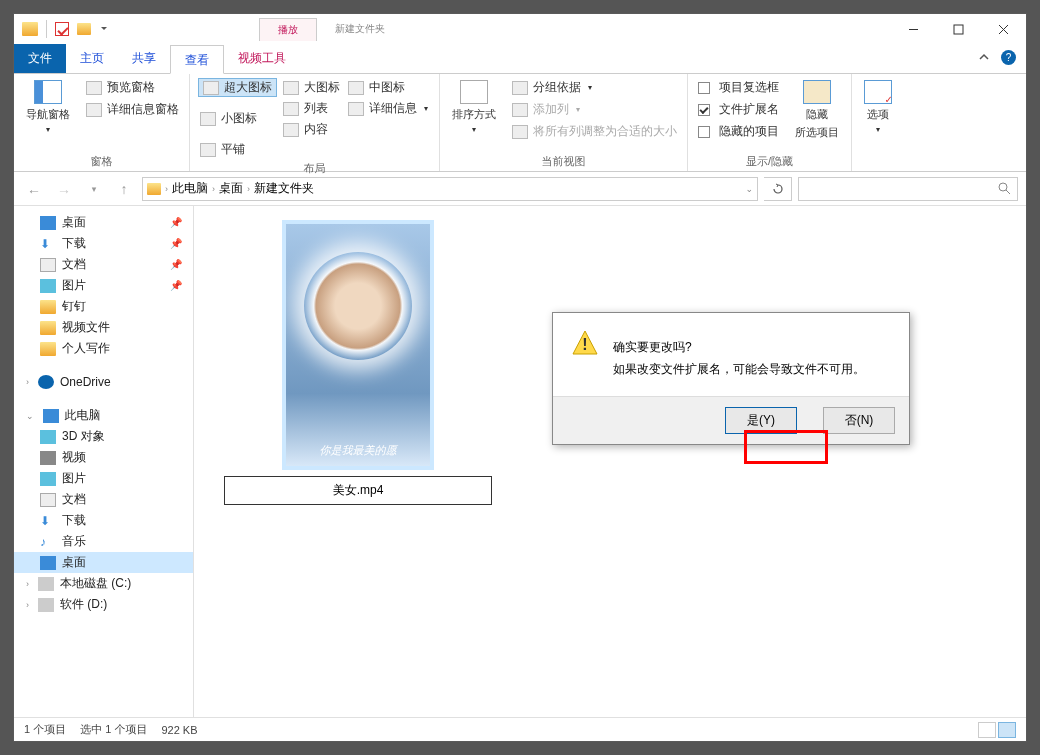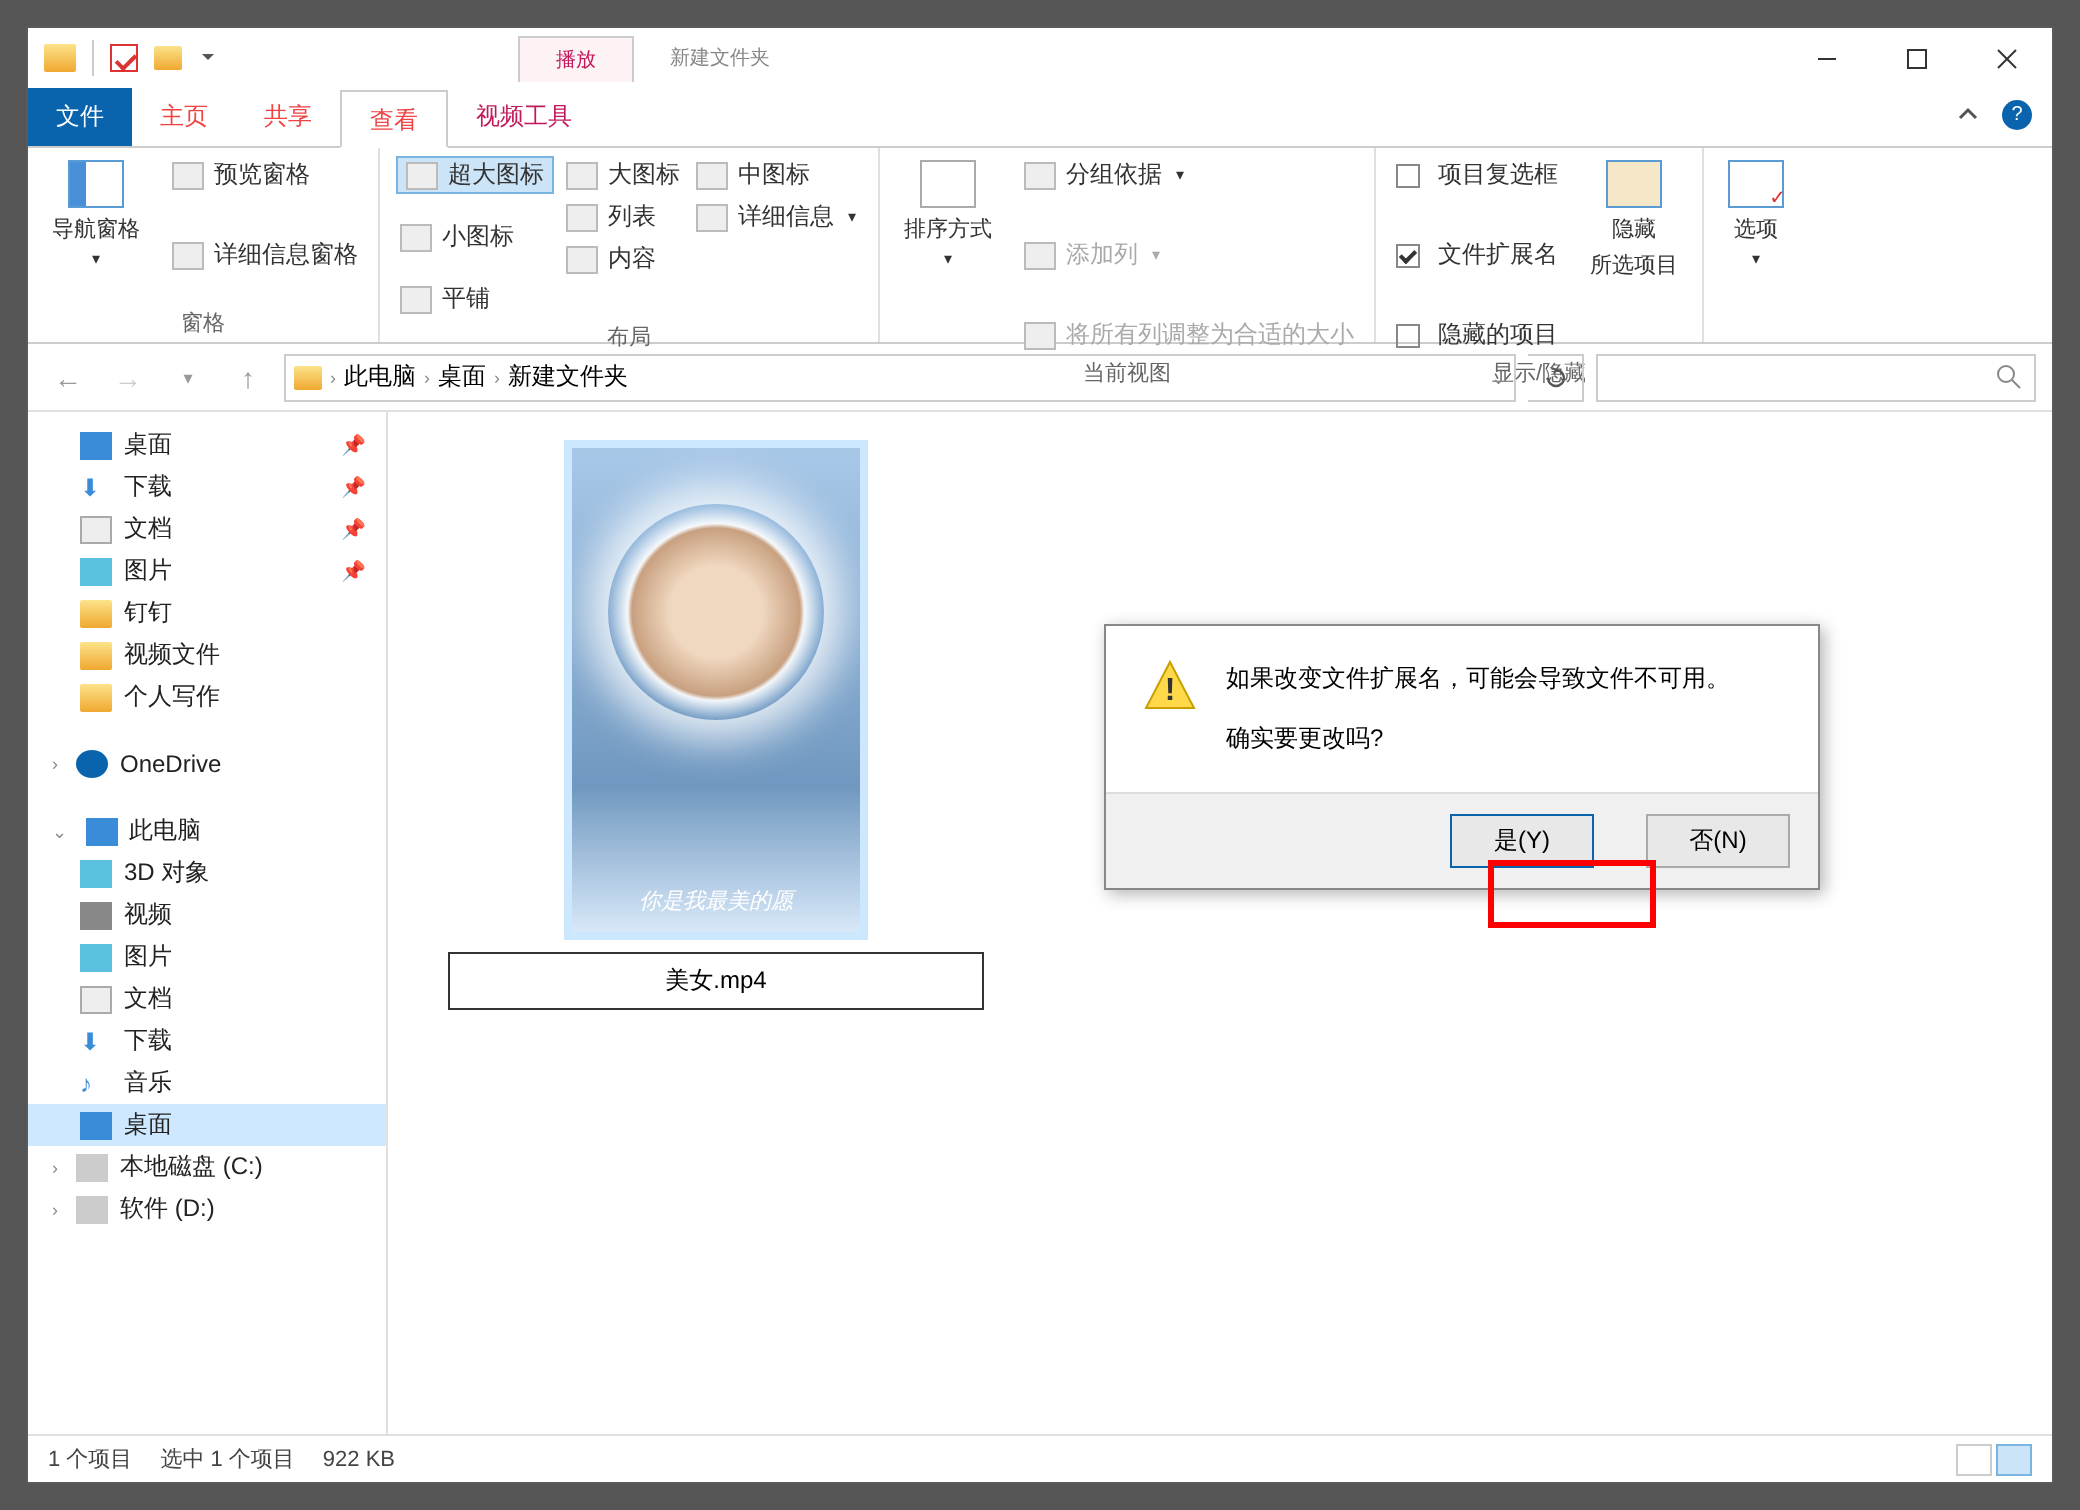--- a/index.html
+++ b/index.html
@@ -13,36 +13,36 @@
 .check-red::after { content:''; position:absolute; left:2px; top:4px; width:8px; height:4px; border-left:2px solid #d33; border-bottom:2px solid #d33; transform:rotate(-45deg); }
 .qat-dd { width: 10px; height: 10px; position: relative; }
 .qat-dd::after { content:''; position:absolute; left:2px; top:3px; border-left:3px solid transparent; border-right:3px solid transparent; border-top:3px solid #555; }
 .title-area { display: flex; align-items: stretch; margin-left: 150px; }
 .title-tab { border-top: 1px solid #ccc; border-left: 1px solid #ccc; border-right: 1px solid #ccc; padding: 4px 18px; font-size: 10px; color: #888; }
 .title-tab.pink { color: #c2185b; background:#fdf3f5; }
 .win-controls { position: absolute; right: 0; top: 0; display: flex; }
 .win-btn { width: 45px; height: 30px; display: flex; align-items: center; justify-content: center; color: #555; font-size: 13px; }
 .win-btn svg { width: 11px; height: 11px; }
 .menubar { height: 30px; display: flex; align-items: stretch; border-bottom: 1px solid #ccc; position: relative; }
-.menu-item { padding: 6px 14px; font-size: 12px; color: #ef4444; }
+.menu-item { padding: 6px 14px; font-size: 12px; color: #1d4ed8; }
 .menu-item.file { background: #0a64ad; color: #fff; }
 .menu-item.active { border: 1px solid #ccc; border-bottom: 1px solid #fff; background:#fff; position:relative; top:1px; }
 .menu-item.pink { color: #c2185b; }
 .menubar .help { position:absolute; right:10px; top:6px; width:15px; height:15px; border-radius:50%; background:#0a64ad; color:#fff; font-size:10px; text-align:center; line-height:15px; }
 .menubar .chevron { position:absolute; right:36px; top:8px; }
 .ribbon { height: 98px; background: #fff; display: flex; border-bottom: 1px solid #ccc; }
 .ribbon-group { border-right: 1px solid #e0e0e0; padding: 4px 8px 2px 8px; display:flex; flex-direction:column; justify-content:space-between; }
 .group-label { font-size: 11px; color: #666; text-align: center; padding-top: 2px; }
 .group-body { display: flex; gap: 10px; align-items:flex-start; flex:1; }
 .big-btn { display: flex; flex-direction: column; align-items: center; gap: 3px; font-size: 11px; color: #333; padding: 2px 4px; }
 .big-btn .bicon { width: 28px; height: 24px; background: #d0e4f5; border: 1px solid #5a9bd5; }
 .small-btn { display: flex; align-items: center; gap: 5px; font-size: 12px; color: #333; padding: 1px 2px; white-space:nowrap; }
 .small-btn.hl { background: #cce4f7; border:1px solid #7ab5e0; padding:0 4px; }
 .small-btn .sicon { width: 16px; height: 14px; background:#eee; border:1px solid #bbb; }
-.col { display: flex; flex-direction: column; gap: 21px; }
+.col { display: flex; flex-direction: column; gap: 3px; }
 .chk { width:12px; height:12px; border:1px solid #888; display:inline-block; vertical-align:middle; margin-right:4px; position:relative; }
 .chk.checked::after { content:''; position:absolute; left:1px; top:2px; width:6px; height:3px; border-left:2px solid #333; border-bottom:2px solid #333; transform:rotate(-45deg); }
 .addressbar { height: 34px; display:flex; align-items:center; gap:6px; padding:0 8px; border-bottom:1px solid #e0e0e0; }
 .nav-arrow { width:24px; height:24px; color:#999; display:flex; align-items:center; justify-content:center; font-size:14px; }
 .addr-box { flex:1; height:24px; border:1px solid #ccc; display:flex; align-items:center; padding:0 4px; font-size:12px; gap:4px; }
 .addr-sep { color:#888; font-size:9px; }
 .refresh-box { width:28px; height:24px; border:1px solid #ccc; border-left:none; display:flex; align-items:center; justify-content:center; }
 .search-box { width:220px; height:24px; border:1px solid #ccc; display:flex; align-items:center; justify-content:flex-end; padding:0 6px; color:#888; }
 .body-area { flex:1; display:flex; overflow:hidden; }
 .sidebar { width:180px; border-right:1px solid #e0e0e0; overflow-y:auto; padding:6px 0; }
@@ -399,22 +399,22 @@
 
 </div>
 
 <div class="dialog">
   <div class="dlg-body">
     <svg class="warn-icon" viewBox="0 0 28 28">
         <polygon points="14,2 26,25 2,25" fill="#ffd94a" stroke="#c9a000" stroke-width="1"></polygon>
         <text x="14" y="21" text-anchor="middle" font-size="16" font-weight="bold" fill="#333">!</text>
       </svg>
     <div class="dlg-msg">
+      <div style="margin-top:8px;">确实要更改吗?</div>
       <div>如果改变文件扩展名，可能会导致文件不可用。</div>
-      <div style="margin-top:8px;">确实要更改吗?</div>
     </div>
   </div>
   <div class="dlg-foot">
     <div class="dlg-btn focus">是(Y)</div>
     <div class="dlg-btn">否(N)</div>
   </div>
 </div>
 <div class="red-ring"></div>
 
 </body></html>

